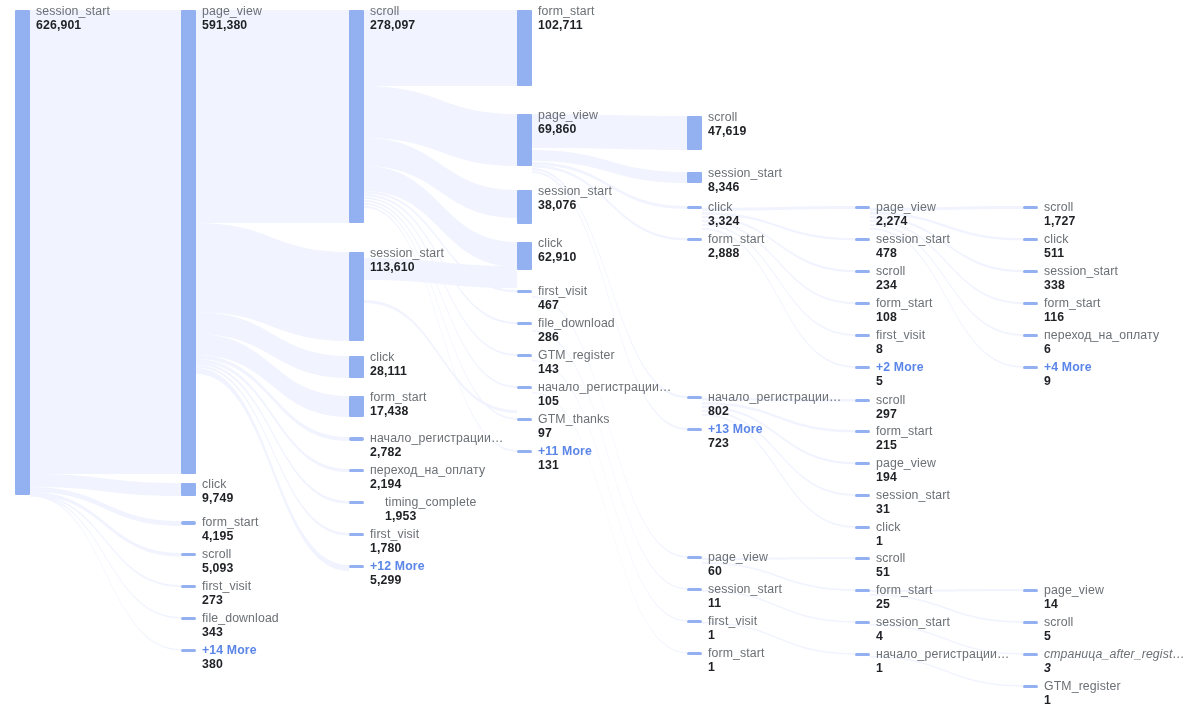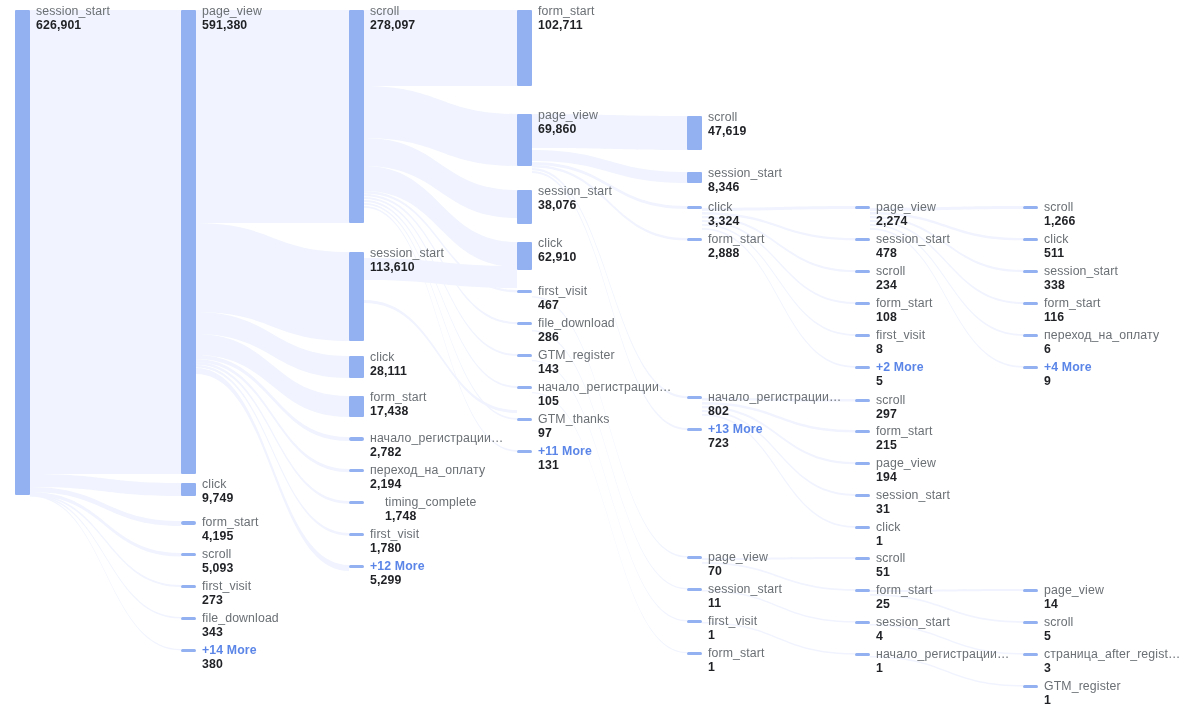--- a/index.html
+++ b/index.html
@@ -213,21 +213,21 @@
         <div class="bar" style="width: 15px; height: 3px; background: rgb(147, 176, 240);"></div>
         <div class="txt" style="left: 21px; top: -5px;">
           <span class="lbl">переход_на_оплату</span>
           <span class="val">2,194</span>
         </div>
       </div>
       <div class="node thin" style="left: 349px; top: 501px;">
         <div class="bar" style="width: 15px; height: 3px; background: rgb(147, 176, 240);"></div>
         <div class="txt" style="left: 36px; top: -5px;">
           <span class="lbl">timing_complete</span>
-          <span class="val">1,748</span>
+          <span class="val">1,953</span>
         </div>
       </div>
       <div class="node thin" style="left: 349px; top: 533px;">
         <div class="bar" style="width: 15px; height: 3px; background: rgb(147, 176, 240);"></div>
         <div class="txt" style="left: 21px; top: -5px;">
           <span class="lbl">first_visit</span>
           <span class="val">1,780</span>
         </div>
       </div>
       <div class="node more thin" style="left: 349px; top: 565px;">
@@ -346,21 +346,21 @@
         <div class="bar" style="width: 15px; height: 3px; background: rgb(147, 176, 240);"></div>
         <div class="txt" style="left: 21px; top: -5px;">
           <span class="lbl">+13 More</span>
           <span class="val">723</span>
         </div>
       </div>
       <div class="node thin" style="left: 687px; top: 556px;">
         <div class="bar" style="width: 15px; height: 3px; background: rgb(147, 176, 240);"></div>
         <div class="txt" style="left: 21px; top: -5px;">
           <span class="lbl">page_view</span>
-          <span class="val">70</span>
+          <span class="val">60</span>
         </div>
       </div>
       <div class="node thin" style="left: 687px; top: 588px;">
         <div class="bar" style="width: 15px; height: 3px; background: rgb(147, 176, 240);"></div>
         <div class="txt" style="left: 21px; top: -5px;">
           <span class="lbl">session_start</span>
           <span class="val">11</span>
         </div>
       </div>
       <div class="node thin" style="left: 687px; top: 620px;">
@@ -479,21 +479,21 @@
         <div class="bar" style="width: 15px; height: 3px; background: rgb(147, 176, 240);"></div>
         <div class="txt" style="left: 21px; top: -5px;">
           <span class="lbl">начало_регистрации…</span>
           <span class="val">1</span>
         </div>
       </div>
       <div class="node thin" style="left: 1023px; top: 206px;">
         <div class="bar" style="width: 15px; height: 3px; background: rgb(147, 176, 240);"></div>
         <div class="txt" style="left: 21px; top: -5px;">
           <span class="lbl">scroll</span>
-          <span class="val">1,266</span>
+          <span class="val">1,727</span>
         </div>
       </div>
       <div class="node thin" style="left: 1023px; top: 238px;">
         <div class="bar" style="width: 15px; height: 3px; background: rgb(147, 176, 240);"></div>
         <div class="txt" style="left: 21px; top: -5px;">
           <span class="lbl">click</span>
           <span class="val">511</span>
         </div>
       </div>
       <div class="node thin" style="left: 1023px; top: 270px;">
@@ -533,21 +533,21 @@
       </div>
       <div class="node thin" style="left: 1023px; top: 621px;">
         <div class="bar" style="width: 15px; height: 3px; background: rgb(147, 176, 240);"></div>
         <div class="txt" style="left: 21px; top: -5px;">
           <span class="lbl">scroll</span>
           <span class="val">5</span>
         </div>
       </div>
       <div class="node thin" style="left: 1023px; top: 653px;">
         <div class="bar" style="width: 15px; height: 3px; background: rgb(147, 176, 240);"></div>
-        <div class="txt" style="left: 21px; top: -5px;">
+        <div class="txt" style="left: 21px; top: -5px; font-style: italic;">
           <span class="lbl">страница_after_regist…</span>
           <span class="val">3</span>
         </div>
       </div>
       <div class="node thin" style="left: 1023px; top: 685px;">
         <div class="bar" style="width: 15px; height: 3px; background: rgb(147, 176, 240);"></div>
         <div class="txt" style="left: 21px; top: -5px;">
           <span class="lbl">GTM_register</span>
           <span class="val">1</span>
         </div>

